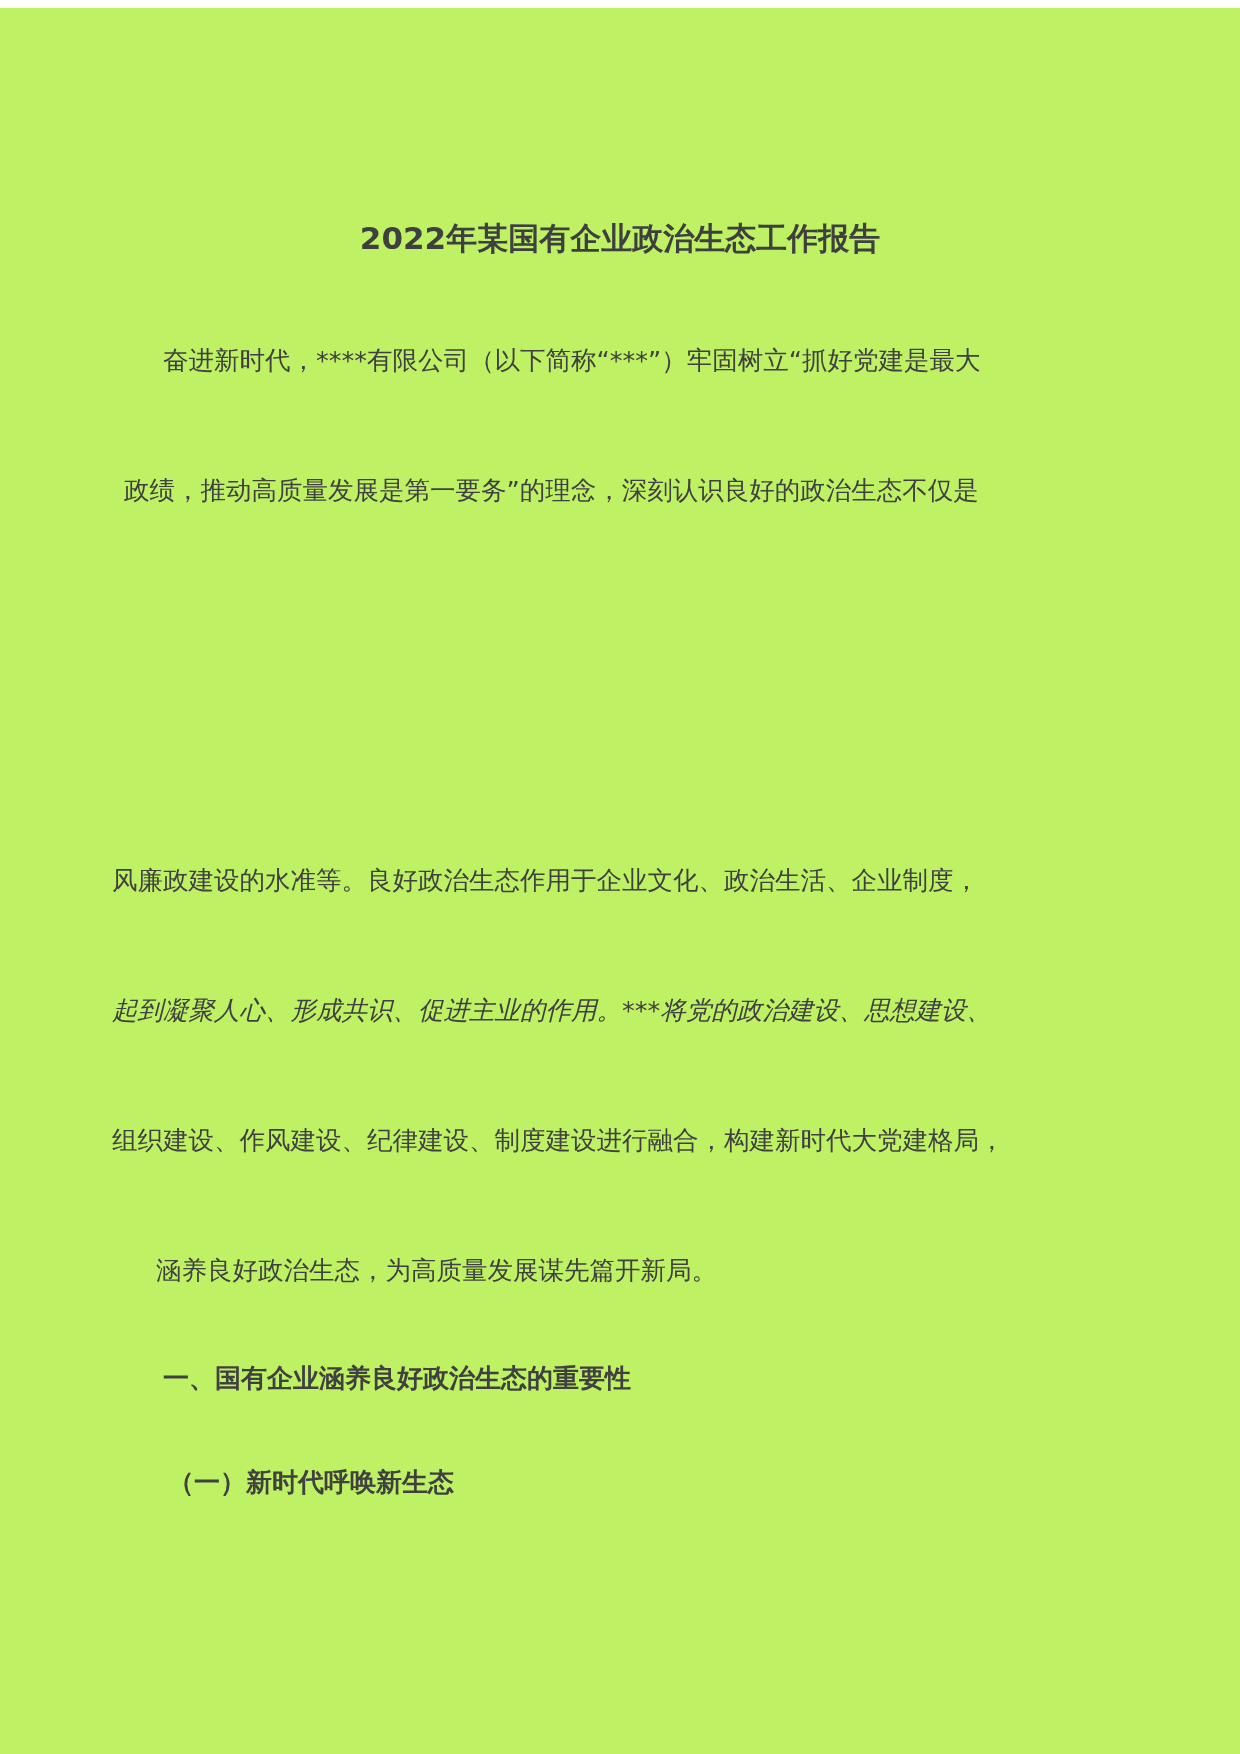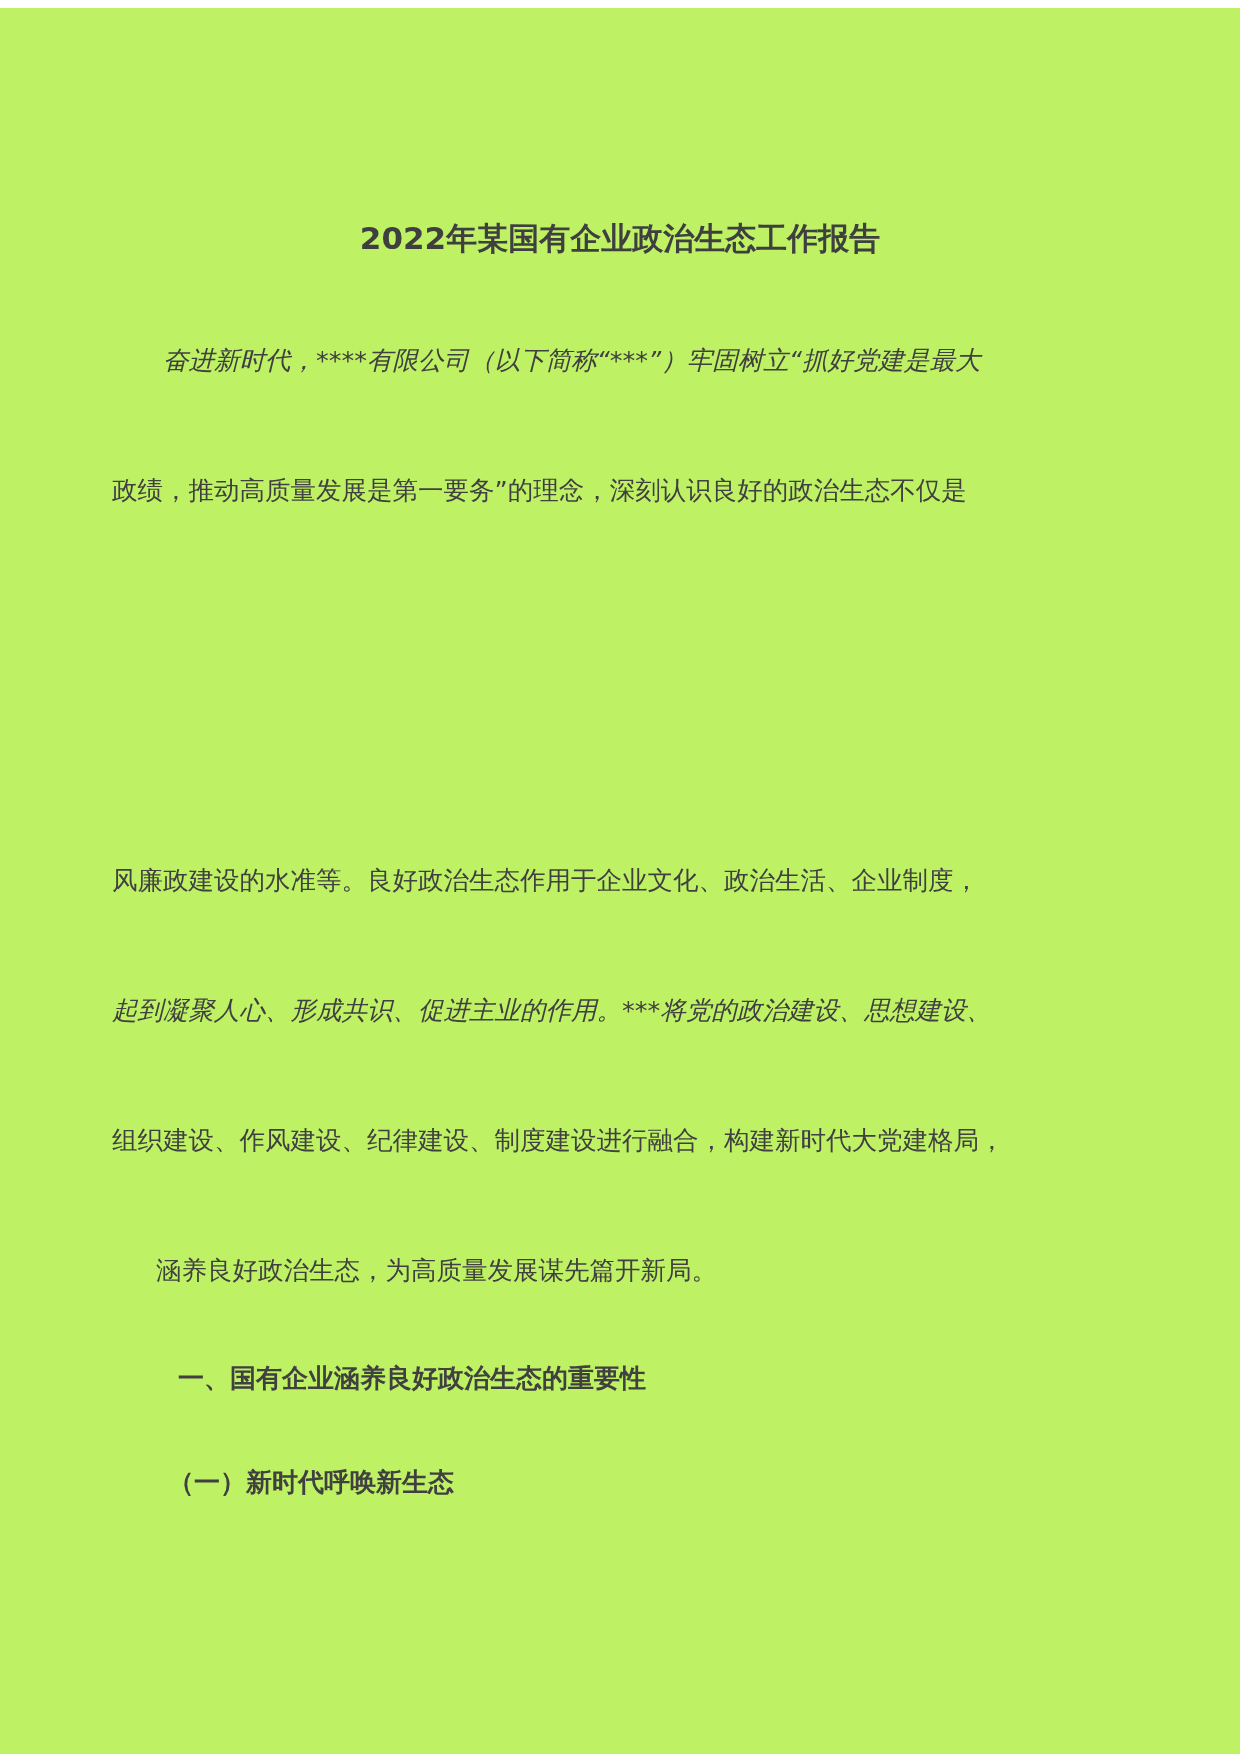--- a/index.html
+++ b/index.html
@@ -47,31 +47,31 @@
       left: 163px;
     }
     .heading {
       position: absolute;
       font-size: 26px;
       font-weight: bold;
       line-height: 40px;
       white-space: nowrap;
       color: #404040;
     }
-    .h1 { left: 163px; top: 1350px; margin-left: 15px; }
+    .h1 { left: 163px; top: 1350px; }
     .h2 { left: 168px; top: 1455px; font-family: Liberation Serif, serif; }
   </style>
 </head>
 <body>
 
 <div class="page">
   <div class="title">2022年某国有企业政治生态工作报告</div>
 
-  <div class="body-line indent" style="top:332px;font-style:italic;">奋进新时代，****有限公司（以下简称“***”）牢固树立“抓好党建是最大</div>
-  <div class="body-line" style="top:462px;">政绩，推动高质量发展是第一要务”的理念，深刻认识良好的政治生态不仅是</div>
+  <div class="body-line indent" style="top:332px;">奋进新时代，****有限公司（以下简称“***”）牢固树立“抓好党建是最大</div>
+  <div class="body-line" style="top:462px;margin-left:12px;">政绩，推动高质量发展是第一要务”的理念，深刻认识良好的政治生态不仅是</div>
   <div class="body-line" style="top:852px;">风廉政建设的水准等。良好政治生态作用于企业文化、政治生活、企业制度，</div>
   <div class="body-line" style="top:982px;font-style:italic;">起到凝聚人心、形成共识、促进主业的作用。***将党的政治建设、思想建设、</div>
   <div class="body-line" style="top:1112px;">组织建设、作风建设、纪律建设、制度建设进行融合，构建新时代大党建格局，</div>
   <div class="body-line" style="top:1242px;margin-left:44px;">涵养良好政治生态，为高质量发展谋先篇开新局。</div>
 
   <div class="heading h1">一、国有企业涵养良好政治生态的重要性</div>
   <div class="heading h2">（一）新时代呼唤新生态</div>
 </div>
 
 </body></html>

